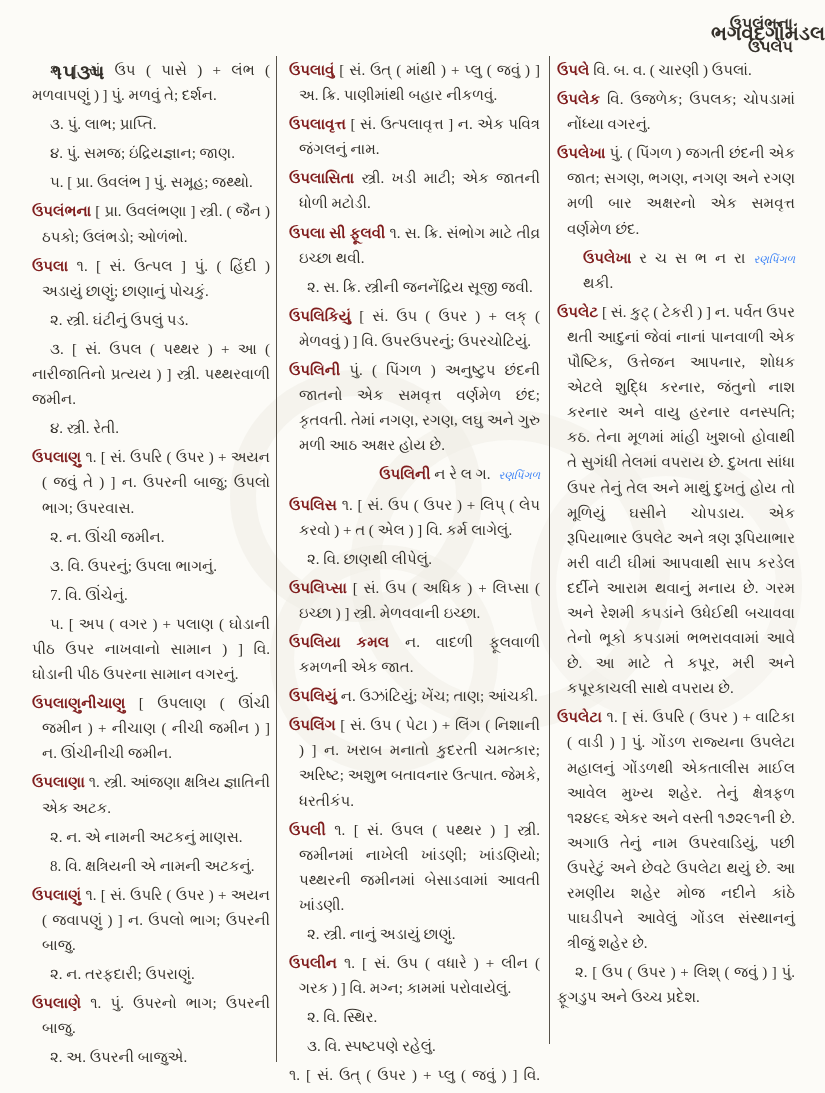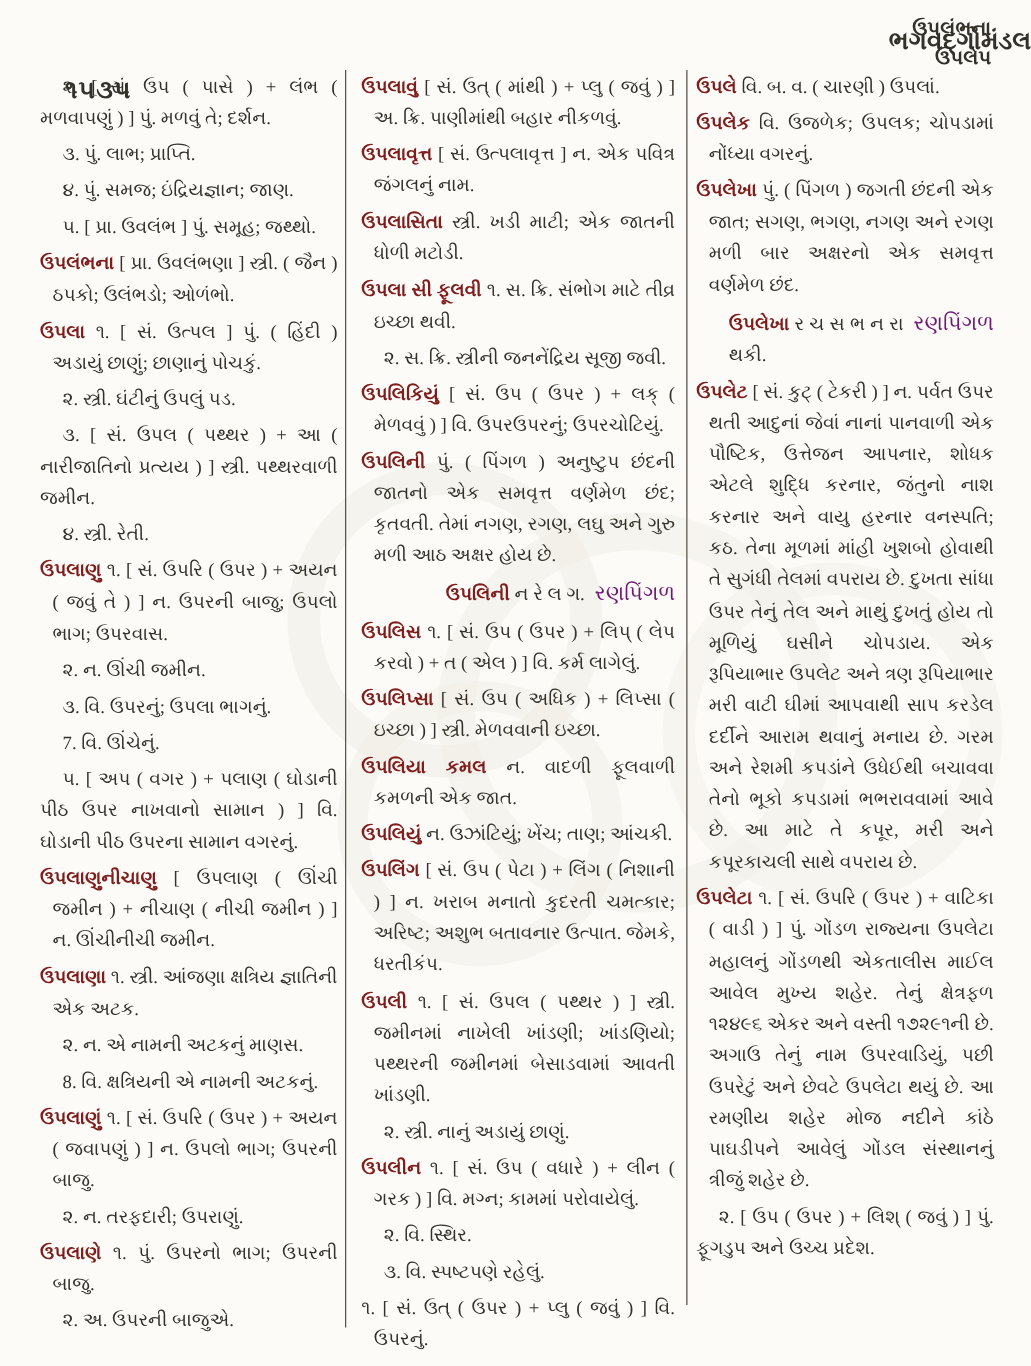--- a/index.html
+++ b/index.html
@@ -45,21 +45,21 @@
   .div-2{left:549px;height:988px;}
   
   p.para{margin:0 0 4px 0;}
   p.entry{padding-left:10px;text-indent:-10px;}
   p.cont{padding-left:0;text-indent:0;}
   p.sense{text-indent:18px;}
   p.verse{
     display:flex;justify-content:flex-end;align-items:baseline;
     padding-left:26px;text-indent:0;
   }
-  p.verse .cite{font-size:17px;color:#701a75;margin-left:8px;white-space:nowrap;}
+  p.verse .cite{font-size:11px;color:#3b82f6;margin-left:8px;white-space:nowrap;font-style:italic;}
   .hw{font-weight:bold;color:#7f1d1d;}
 </style>
 </head>
 <body>
 
 <div class="page">
 
   <div class="wm" style="left:230px;top:370px;width:200px;height:200px;border:26px solid #efede6;opacity:.55;"></div>
   <div class="wm" style="left:350px;top:410px;width:260px;height:260px;border:30px solid #efede6;opacity:.5;"></div>
   <div class="wm" style="left:270px;top:545px;width:180px;height:180px;border:24px solid #efede6;opacity:.5;"></div>
@@ -105,20 +105,21 @@
       <p class="para entry"><span class="hw">ઉપલાસિતા </span>સ્ત્રી. ખડી માટી; એક જાતની ધોળી મટોડી.</p>
       <p class="para entry"><span class="hw">ઉપલા સી ફૂલવી </span>૧. સ. ક્રિ. સંભોગ માટે તીવ્ર ઇચ્છા થવી.</p>
       <p class="para sense">૨. સ. ક્રિ. સ્ત્રીની જનનેંદ્રિય સૂજી જવી.</p>
       <p class="para entry"><span class="hw">ઉપલિકિયું </span>[ સં. ઉપ ( ઉપર ) + લક્ ( મેળવવું ) ] વિ. ઉપરઉપરનું; ઉપરચોટિયું.</p>
       <p class="para entry"><span class="hw">ઉપલિની </span>પું. ( પિંગળ ) અનુષ્ટુપ છંદની જાતનો એક સમવૃત્ત વર્ણમેળ છંદ; કૃતવતી. તેમાં નગણ, રગણ, લઘુ અને ગુરુ મળી આઠ અક્ષર હોય છે.</p>
       <p class="para verse">
         <span><span class="hw">ઉપલિની </span>ન રે લ ગ.</span>
         <span class="cite">રણપિંગળ</span>
       </p>
       <p class="para entry"><span class="hw">ઉપલિસ </span>૧. [ સં. ઉપ ( ઉપર ) + લિપ્ ( લેપ કરવો ) + ત ( એલ ) ] વિ. કર્મ લાગેલું.</p>
+      <p class="para sense">૨. વિ. છાણથી લીપેલું.</p>
       <p class="para entry"><span class="hw">ઉપલિપ્સા </span>[ સં. ઉપ ( અધિક ) + લિપ્સા ( ઇચ્છા ) ] સ્ત્રી. મેળવવાની ઇચ્છા.</p>
       <p class="para entry"><span class="hw">ઉપલિયા કમલ </span>ન. વાદળી ફૂલવાળી કમળની એક જાત.</p>
       <p class="para entry"><span class="hw">ઉપલિયું </span>ન. ઉઝાંટિયું; ખેંચ; તાણ; આંચકી.</p>
       <p class="para entry"><span class="hw">ઉપલિંગ </span>[ સં. ઉપ ( પેટા ) + લિંગ ( નિશાની ) ] ન. ખરાબ મનાતો કુદરતી ચમત્કાર; અરિષ્ટ; અશુભ બતાવનાર ઉત્પાત. જેમકે, ધરતીકંપ.</p>
       <p class="para entry"><span class="hw">ઉપલી </span>૧. [ સં. ઉપલ ( પથ્થર ) ] સ્ત્રી. જમીનમાં નાખેલી ખાંડણી; ખાંડણિયો; પથ્થરની જમીનમાં બેસાડવામાં આવતી ખાંડણી.</p>
       <p class="para sense">૨. સ્ત્રી. નાનું અડાયું છાણું.</p>
       <p class="para entry"><span class="hw">ઉપલીન </span>૧. [ સં. ઉપ ( વધારે ) + લીન ( ગરક ) ] વિ. મગ્ન; કામમાં પરોવાયેલું.</p>
       <p class="para sense">૨. વિ. સ્થિર.</p>
       <p class="para sense">૩. વિ. સ્પષ્ટપણે રહેલું.</p>
       <p class="para entry">૧. [ સં. ઉત્ ( ઉપર ) + પ્લુ ( જવું ) ] વિ. ઉપરનું.</p>

